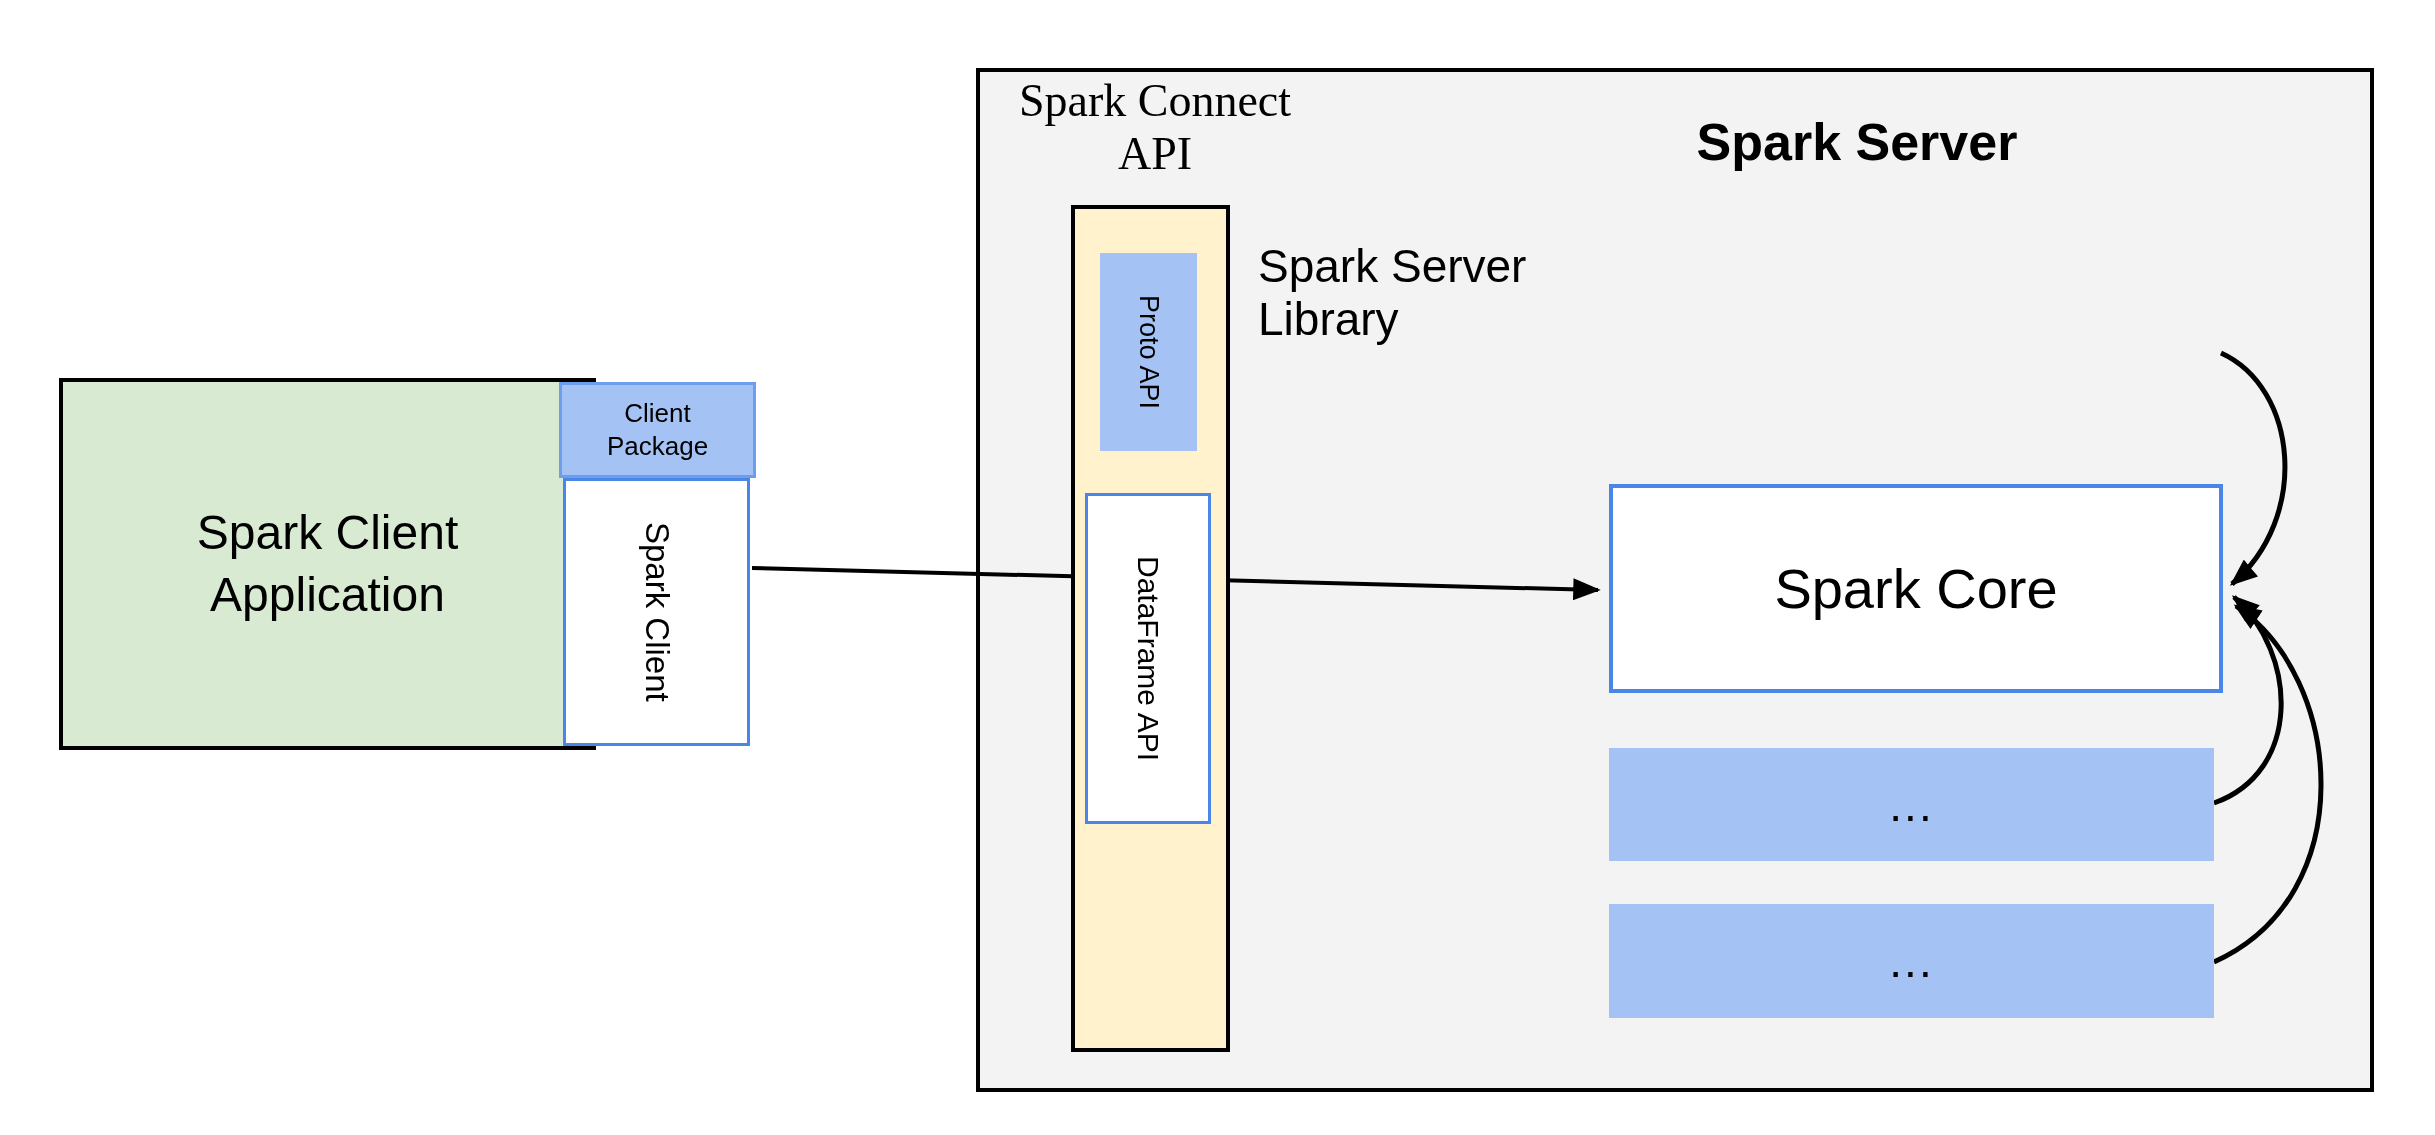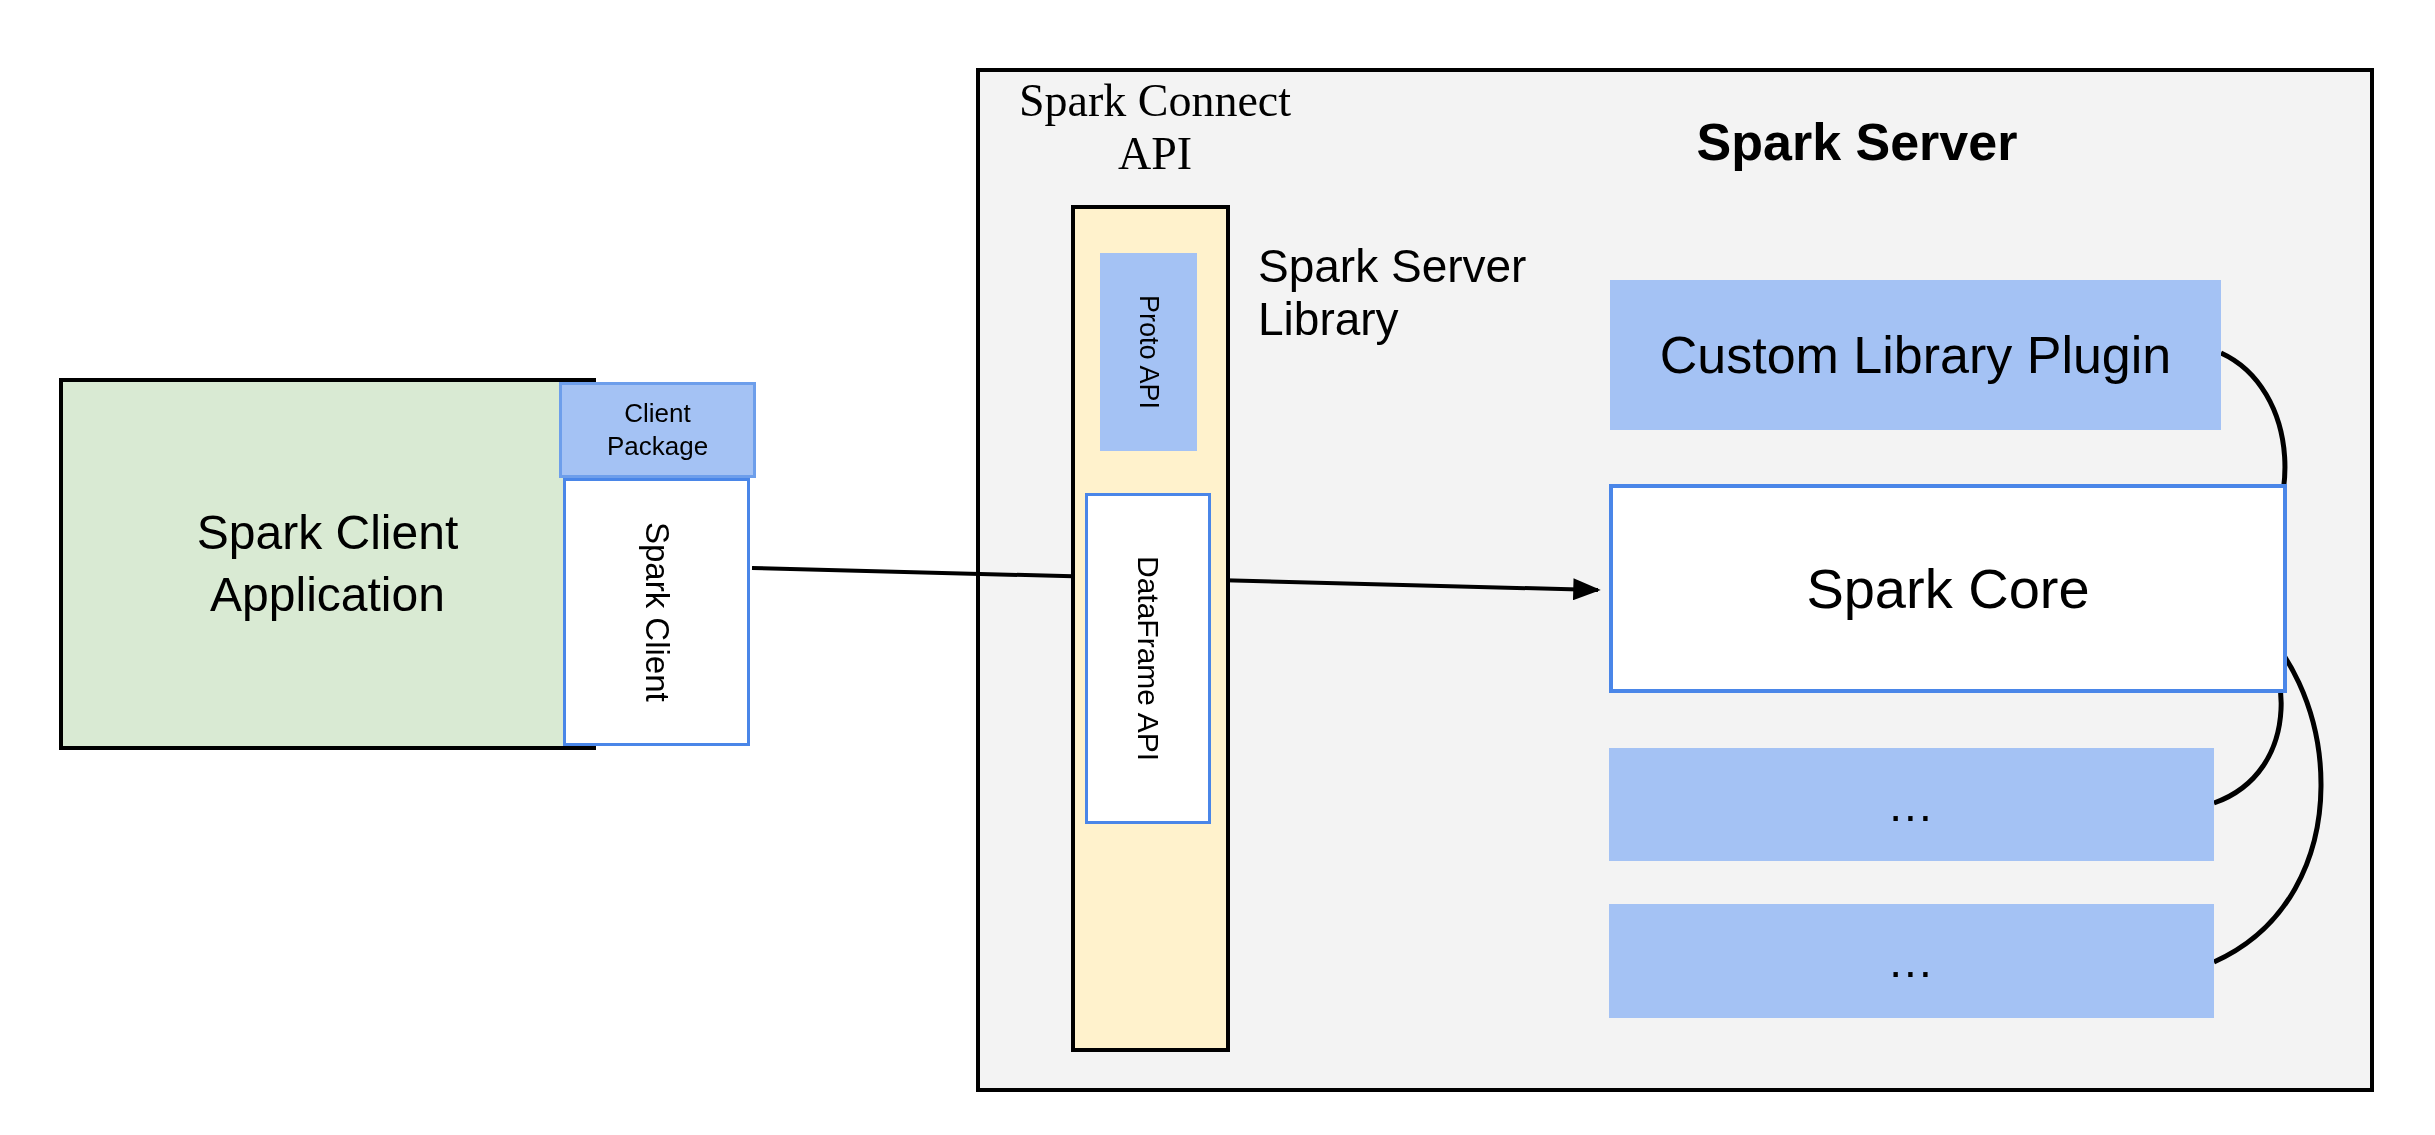--- a/index.html
+++ b/index.html
@@ -77,21 +77,21 @@
   .dataframe-api-box .vtext { font-size: 30px; }
 
   
   .plugin-box {
     left: 1610px; top: 280px; width: 611px; height: 150px;
     background: #a4c2f4;
     display: flex; align-items: center; justify-content: center;
     font-size: 52px;
   }
   .core-box {
-    left: 1609px; top: 484px; width: 678px; height: 209px;
+    left: 1609px; top: 484px; width: 614px; height: 209px;
     background: #ffffff; border: 4px solid #4a86e8;
     display: flex; align-items: center; justify-content: center;
     font-size: 56px;
   }
   .dots-box {
     background: #a4c2f4;
     display: flex; align-items: center; justify-content: center;
     font-size: 46px; line-height: 1; letter-spacing: 2px;
   }
   .dots-box-1 { left: 1609px; top: 748px; width: 605px; height: 113px; }
@@ -147,23 +147,20 @@
   </div>
 
   <div class="abs layer-boxes server-lib-box"></div>
   <div class="abs layer-boxes proto-api-box">
     <div class="vtext">Proto API</div>
   </div>
   <div class="abs layer-boxes dataframe-api-box">
     <div class="vtext">DataFrame API</div>
   </div>
 
-  <div class="abs layer-boxes plugin-box">
-    <div>Custom Library Plugin</div>
-  </div>
   <div class="abs layer-boxes core-box">
     <div>Spark Core</div>
   </div>
   <div class="abs layer-boxes dots-box dots-box-1">
     <div>...</div>
   </div>
   <div class="abs layer-boxes dots-box dots-box-2">
     <div>...</div>
   </div>
 

